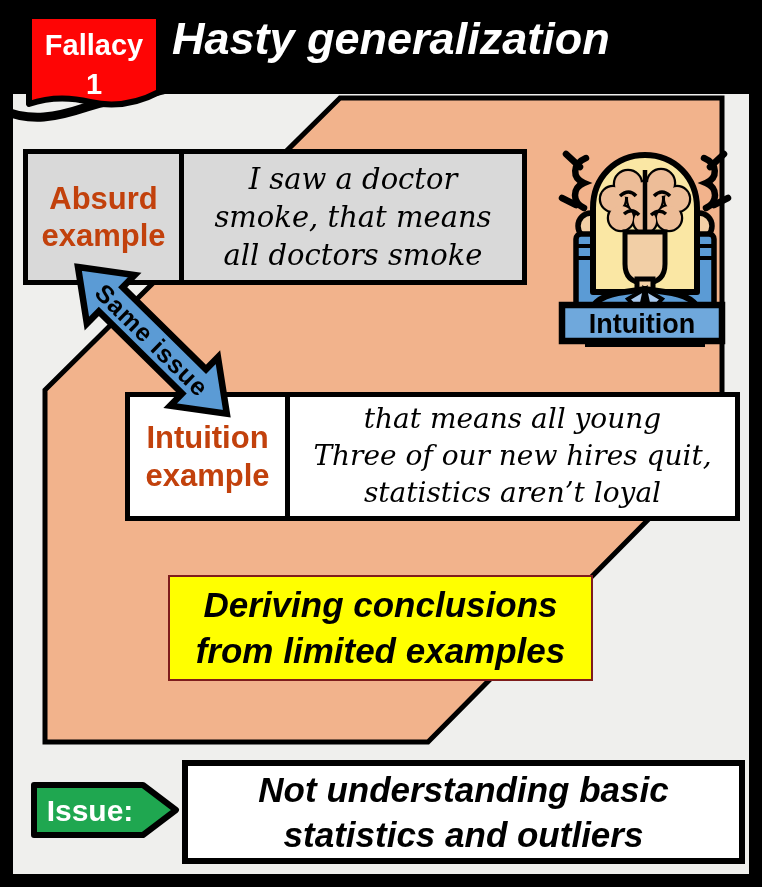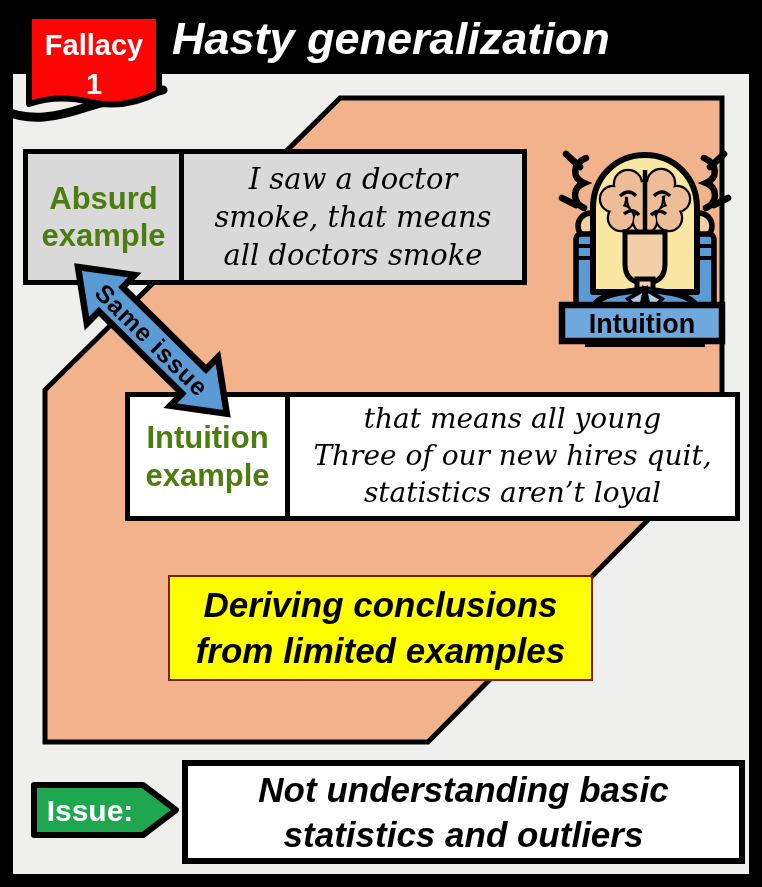--- a/index.html
+++ b/index.html
@@ -4,34 +4,34 @@
 <style>
   html,body{margin:0;padding:0;background:#ffffff;}
   .stage{
     position:relative;width:762px;height:887px;background:#EFEFED;
     overflow:hidden;font-family:"Liberation Sans",sans-serif;
   }
   .stage::after{content:"";position:absolute;inset:0;border:13px solid #000;pointer-events:none;z-index:50;}
   .abs{position:absolute;box-sizing:border-box;}
 
   
-  .header{left:0;top:0;width:762px;height:74px;background:#000;z-index:2;}
+  .header{left:0;top:0;width:762px;height:94px;background:#000;z-index:2;}
   .title{
     position:absolute;left:172px;top:0;height:82px;line-height:78px;
     color:#fff;font-size:45px;font-weight:bold;font-style:italic;white-space:nowrap;
   }
   .badge-svg{left:13px;top:13px;width:160px;height:112px;overflow:visible;z-index:10;}
   .badge-text{font-family:"Liberation Sans",sans-serif;font-weight:bold;fill:#fff;font-size:29px;}
 
   
   .hex-svg{left:0;top:0;width:762px;height:887px;z-index:1;}
 
   
   .gbox{border:5px solid #000;display:flex;flex-direction:column;align-items:center;justify-content:center;text-align:center;z-index:3;}
-  .label-box{font-weight:bold;font-size:31px;line-height:1.2;color:#4d7c0f;}
+  .label-box{font-weight:bold;font-size:31px;line-height:1.2;color:#c2410c;}
   .quote-box{font-family:"DejaVu Serif","Liberation Serif",serif;font-style:italic;font-size:28px;line-height:1.32;color:#000;}
   .quote-box b{font-weight:normal;}
   .gray{background:#D9D9D9;}
   .white{background:#fff;}
 
   .absurd-label{left:23px;top:149px;width:161px;height:136px;}
   .absurd-quote{left:179px;top:149px;width:348px;height:136px;font-size:29px;}
   .real-label{left:125px;top:392px;width:165px;height:129px;}
   .real-quote{left:285px;top:392px;width:455px;height:129px;}
 

